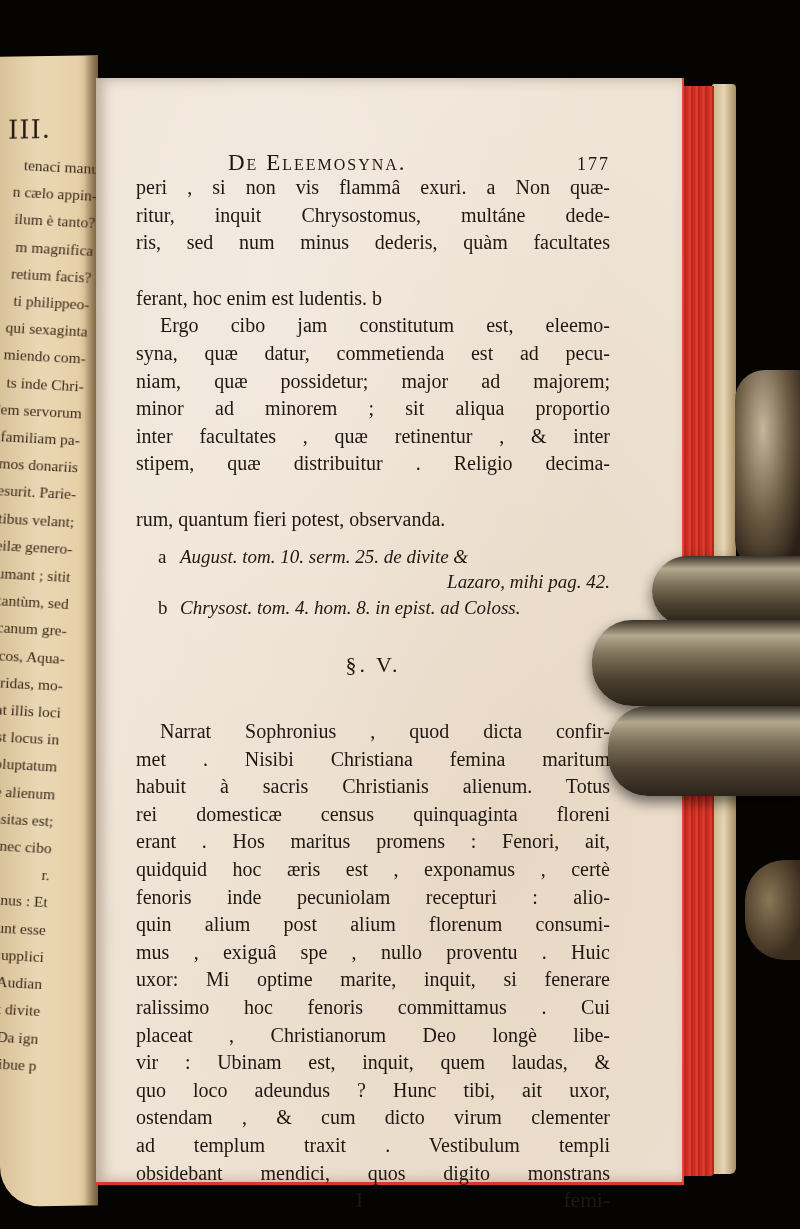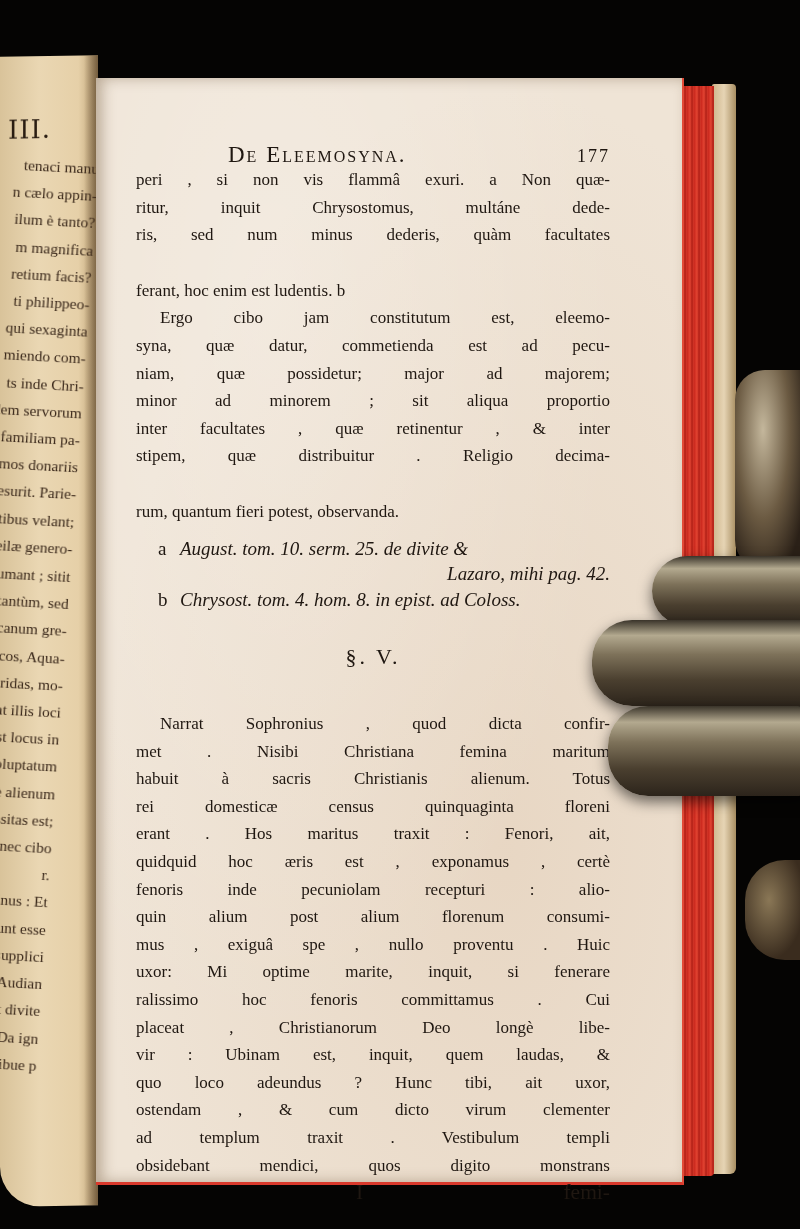--- a/index.html
+++ b/index.html
@@ -40,33 +40,33 @@
     position:absolute; left:96px; top:78px; width:586px; height:1104px;
     background:
       radial-gradient(ellipse at 30% 20%, rgba(255,255,255,.25), rgba(255,255,255,0) 60%),
       radial-gradient(ellipse at 70% 70%, rgba(210,175,140,.25), rgba(210,175,140,0) 70%),
       #efe4d6;
     box-shadow: inset 6px 0 14px rgba(90,60,30,.35);
     border-bottom:3px solid #d9392c;
     border-right:2px solid #e24a37;
   }
   .text-block {
-    position:absolute; left:40px; top:64px; width:474px;
+    position:absolute; left:40px; top:72px; width:474px;
     color:#1f1711; font-family:"Liberation Serif", serif;
   }
   .running-head {
     display:flex; justify-content:space-between; align-items:baseline;
     font-size:23px; letter-spacing:1.2px; margin-bottom:-2px;
     padding-left:92px;
   }
   .running-head .title { font-variant:small-caps; letter-spacing:2px; }
   .running-head .folio { font-size:18px; letter-spacing:2px; }
 
   .line {
-    font-size:17px; line-height:27.6px; white-space:nowrap;
+    font-size:20px; line-height:27.6px; white-space:nowrap;
     text-align:justify; text-align-last:justify; height:27.6px;
   }
   .line.last { text-align-last:left;margin-top:28px; }
   .indent { padding-left:24px; }
   .note {
     font-size:19px; line-height:25.5px; font-style:italic; white-space:nowrap;
   }
   .note .mark { font-style:normal; display:inline-block; width:22px; }
   .note.cont { padding-left:22px;text-align:right; }
   .section {
@@ -191,21 +191,21 @@
         </div>
       </div>
 
       <div class="section">§. V.</div>
 
       <div>
         <div class="line indent">Narrat Sophronius ,  quod dicta confir-</div>
         <div class="line">met .  Nisibi Christiana femina maritum</div>
         <div class="line">habuit à sacris Christianis alienum. Totus</div>
         <div class="line">rei domesticæ census quinquaginta floreni</div>
-        <div class="line">erant .  Hos maritus traxit : Fenori, ait,</div>
+        <div class="line">erant .  Hos maritus promens : Fenori, ait,</div>
         <div class="line">quidquid hoc æris est ,  exponamus ,  certè</div>
         <div class="line">fenoris inde pecuniolam recepturi : alio-</div>
         <div class="line">quin alium post  alium florenum consumi-</div>
         <div class="line">mus ,  exiguâ spe ,  nullo proventu .  Huic</div>
         <div class="line">uxor: Mi optime marite, inquit, si fenerare</div>
         <div class="line">ralissimo hoc fenoris committamus .  Cui</div>
         <div class="line">placeat ,  Christianorum  Deo longè libe-</div>
         <div class="line">vir : Ubinam est, inquit, quem laudas, &amp;</div>
         <div class="line">quo loco adeundus ? Hunc tibi, ait uxor,</div>
         <div class="line">ostendam ,  &amp; cum dicto virum clementer</div>

